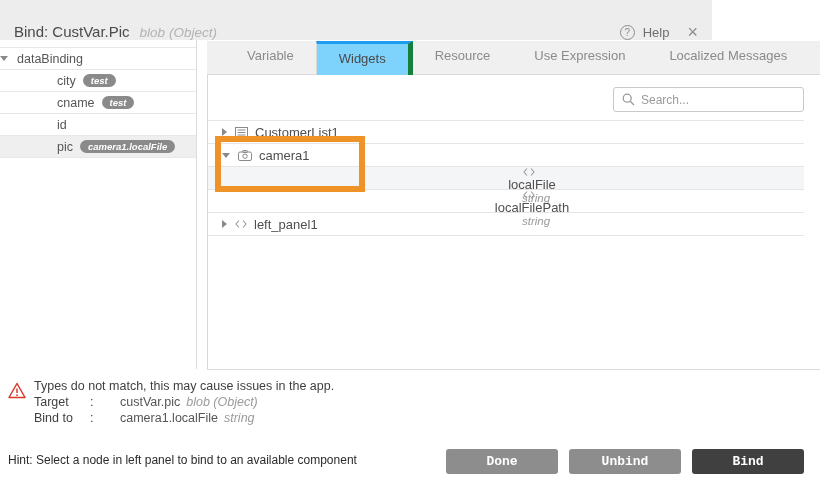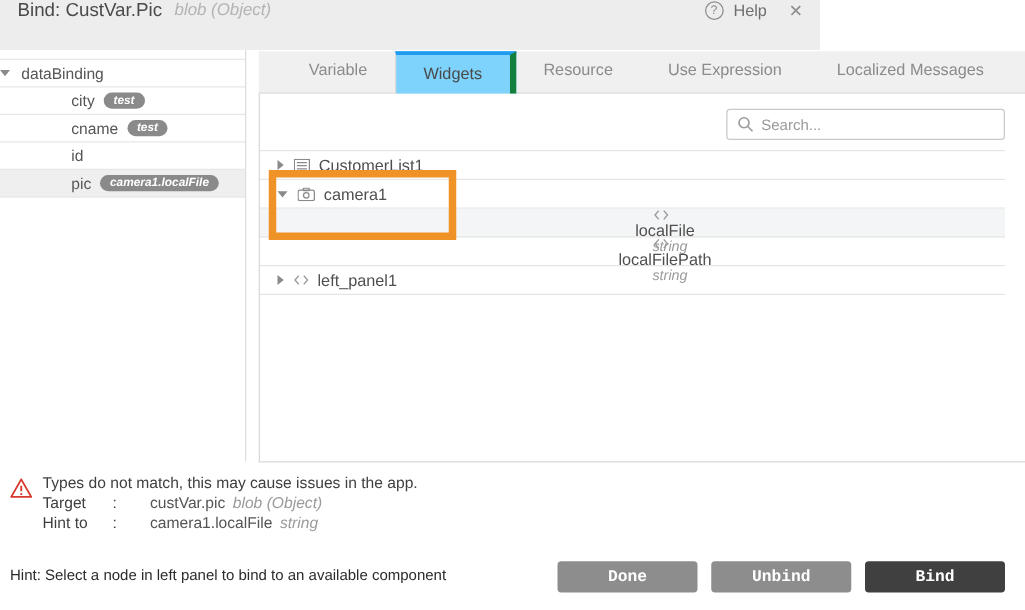--- a/index.html
+++ b/index.html
@@ -1,22 +1,22 @@
 <!DOCTYPE html>
 <html><head>
 <meta charset="utf-8">
 <style>
   * { margin:0; padding:0; box-sizing:border-box; }
   html,body { width:820px; height:488px; overflow:hidden; }
   body { font-family:"Liberation Sans","DejaVu Sans",sans-serif; background:#fff; color:#4f4f4f; }
   #app { position:relative; width:820px; height:488px; background:#fff; }
 
   
-  .hdr { position:absolute; left:0; top:0; width:656px; height:40px; background:#ededee;
-         display:flex; align-items:flex-start; padding:0 14px; }
+  .hdr { position:absolute; left:0; top:0; width:712px; height:40px; background:#ededee;
+         display:flex; align-items:flex-end; padding:0 14px; }
   .hdr-title { font-size:15px; color:#4a4a4a; }
   .hdr-sub { font-size:13.5px; color:#b3b3b3; font-style:italic; margin-left:10px; }
   .hdr-right { margin-left:auto; display:flex; align-items:center; gap:8px; }
   .help-circle { width:15px; height:15px; border:1px solid #8d8d8d; border-radius:50%;
                  color:#8d8d8d; font-size:10px; line-height:13px; text-align:center; display:inline-block; }
   .help-txt { font-size:13px; color:#6f6f6f; margin-right:10px; }
   .close-x { font-size:18px; color:#8d8d8d; line-height:16px; cursor:pointer; }
 
   
   .sidebar { position:absolute; left:0; top:40px; width:197px; height:329px;
@@ -36,21 +36,21 @@
   
   .tabbar { position:absolute; left:207px; top:41px; width:613px; height:34px; background:#f0f0f1;
             border-bottom:1px solid #d9d9d9; display:flex; padding-left:18px; }
   .tab { height:32px; line-height:30px; padding:0 22px; font-size:13px; color:#8b8b8b; cursor:pointer; }
   .tab.active { background:#7dd3fc; border-top:3px solid #1e9bef; border-left:1px solid #d9d9d9;
                 border-right:5px solid #15803d; color:#4a4a4a; margin-bottom:-1px; height:34px; }
 
   
   .content { position:absolute; left:207px; top:75px; width:613px; height:295px;
              border-left:1px solid #d9d9d9; border-bottom:1px solid #d9d9d9; background:#fff; }
-  .searchbox { position:absolute; top:12px; right:16px; width:223px; height:25px;
+  .searchbox { position:absolute; top:12px; right:16px; width:191px; height:25px;
                border:1px solid #c9c9c9; border-radius:3px; background:#fff;
                display:flex; align-items:center; padding:0 8px; }
   .searchbox input { border:none; outline:none; font-size:12px; color:#555; width:150px;
                      font-family:"Liberation Sans","DejaVu Sans",sans-serif; background:transparent; }
   .searchbox input::placeholder { color:#9a9a9a; }
   .sicon { margin-right:6px; display:inline-flex; }
 
   .tree { margin-top:45px; margin-right:16px; border-top:1px solid #e5e5e5; }
   .trow { height:23px; display:flex; align-items:center; border-bottom:1px solid #e5e5e5;
           font-size:13px; color:#4f4f4f; padding-left:14px; cursor:pointer; }
@@ -213,21 +213,21 @@
     </span>
     <div class="warn-lines">
       <div>Types do not match, this may cause issues in the app.</div>
       <div class="wrow">
         <span class="wlabel">Target</span>
         <span class="wcolon">:</span>
         <span class="wval">custVar.pic</span>
         <span class="wtype">blob (Object)</span>
       </div>
       <div class="wrow">
-        <span class="wlabel">Hint to</span>
+        <span class="wlabel">Bind to</span>
         <span class="wcolon">:</span>
         <span class="wval">camera1.localFile</span>
         <span class="wtype">string</span>
       </div>
     </div>
   </div>
 
   <div class="hint">Hint: Select a node in left panel to bind to an available component</div>
   <div class="btns">
     <button class="btn">Done</button>

